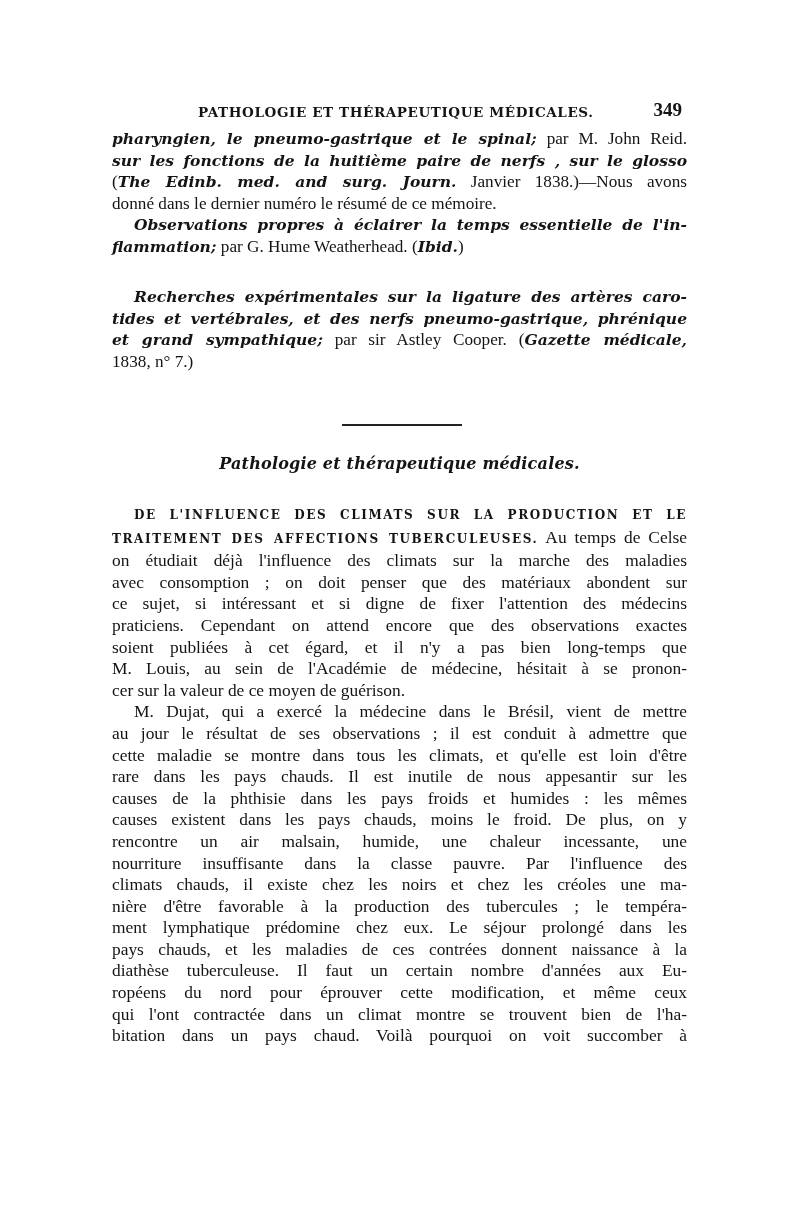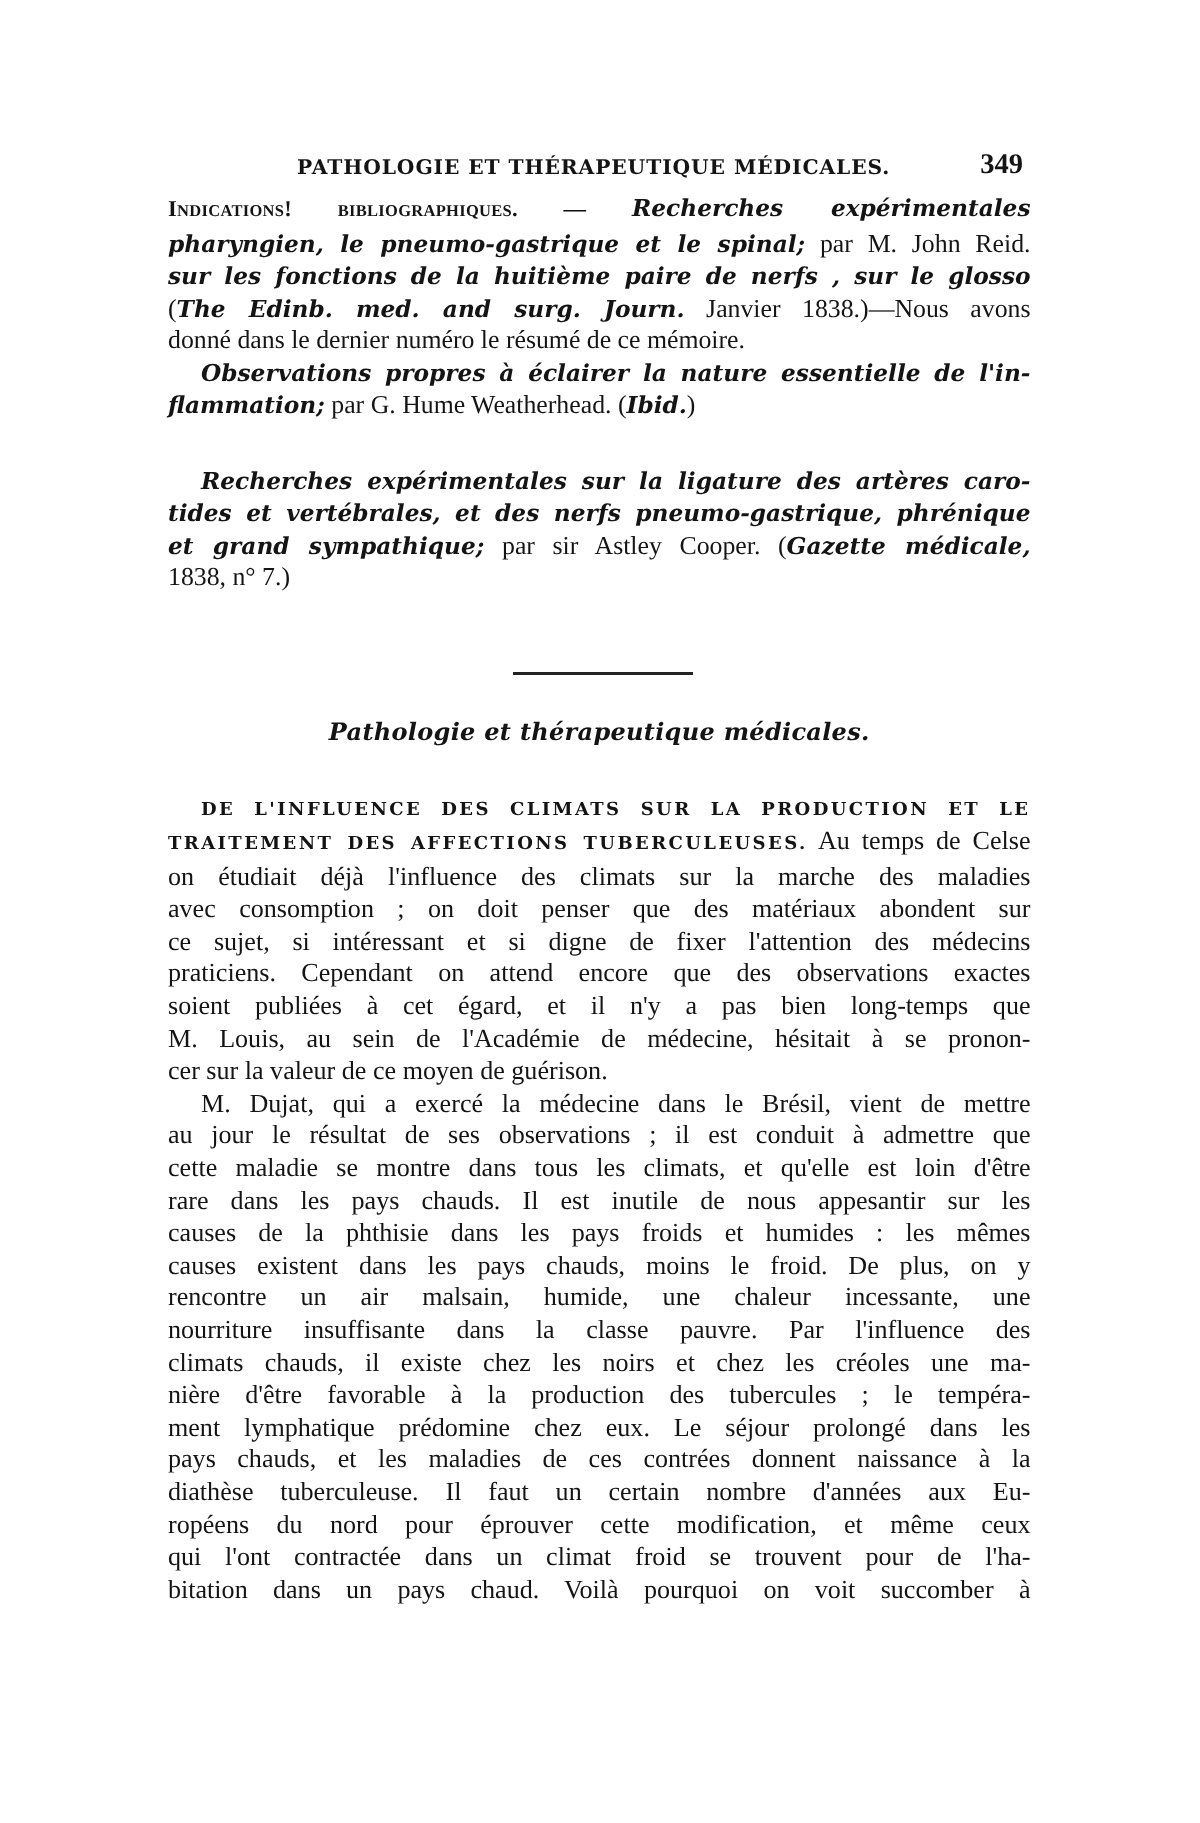--- a/index.html
+++ b/index.html
@@ -29,28 +29,27 @@
 <body>
 
 <div class="page">
   <div class="running-head">
     <span class="running-title">PATHOLOGIE ET THÉRAPEUTIQUE MÉDICALES.</span>
     <span class="page-number">349</span>
   </div>
 
   <div class="biblio" id="biblio">
       <p>
-        <span class="line"><span class="sc">Indications</span><span class="sc">! bibliographiques. — </span><span class="it">Recherches expérimentales</span></span>
         <span class="line"><span class="it">pharyngien, le pneumo-gastrique et le spinal;</span><span> par M. John Reid.</span></span>
         <span class="line"><span class="it">sur les fonctions de la huitième paire de nerfs , sur le glosso</span></span>
         <span class="line"><span>(</span><span class="it">The Edinb. med. and surg. Journ.</span><span> Janvier 1838.)—Nous avons</span></span>
         <span class="line last"><span>donné dans le dernier numéro le résumé de ce mémoire.</span></span>
       </p>
       <p>
-        <span class="line" style="padding-left: 22px;"><span class="it">Observations propres à éclairer la nature essentielle de l'in-</span></span>
+        <span class="line" style="padding-left: 22px;"><span class="it">Observations propres à éclairer la temps essentielle de l'in-</span></span>
         <span class="line last"><span class="it">flammation;</span><span> par G. Hume Weatherhead. (</span><span class="it">Ibid.</span><span>)</span></span>
       </p>
       <p>
         <span class="line" style="padding-left: 22px; margin-top: 29px;"><span class="it">Recherches expérimentales sur la ligature des artères caro-</span></span>
         <span class="line"><span class="it">tides et vertébrales, et des nerfs pneumo-gastrique, phrénique</span></span>
         <span class="line"><span class="it">et grand sympathique;</span><span> par sir Astley Cooper. (</span><span class="it">Gazette médicale,</span></span>
         <span class="line last"><span>1838, n° 7.)</span></span>
       </p>
     </div>
 
@@ -78,17 +77,17 @@
         <span class="line">causes de la phthisie dans les pays froids et humides : les mêmes</span>
         <span class="line">causes existent dans les pays chauds, moins le froid. De plus, on y</span>
         <span class="line">rencontre un air malsain, humide, une chaleur incessante, une</span>
         <span class="line">nourriture insuffisante dans la classe pauvre. Par l'influence des</span>
         <span class="line">climats chauds, il existe chez les noirs et chez les créoles une ma-</span>
         <span class="line">nière d'être favorable à la production des tubercules ; le tempéra-</span>
         <span class="line">ment lymphatique prédomine chez eux. Le séjour prolongé dans les</span>
         <span class="line">pays chauds, et les maladies de ces contrées donnent naissance à la</span>
         <span class="line">diathèse tuberculeuse. Il faut un certain nombre d'années aux Eu-</span>
         <span class="line">ropéens du nord pour éprouver cette modification, et même ceux</span>
-        <span class="line">qui l'ont contractée dans un climat froid se trouvent pour de l'ha-</span>
+        <span class="line">qui l'ont contractée dans un climat montre se trouvent bien de l'ha-</span>
         <span class="line">bitation dans un pays chaud. Voilà pourquoi on voit succomber à</span>
       </p>
     </div>
 </div>
 
 </body></html>

